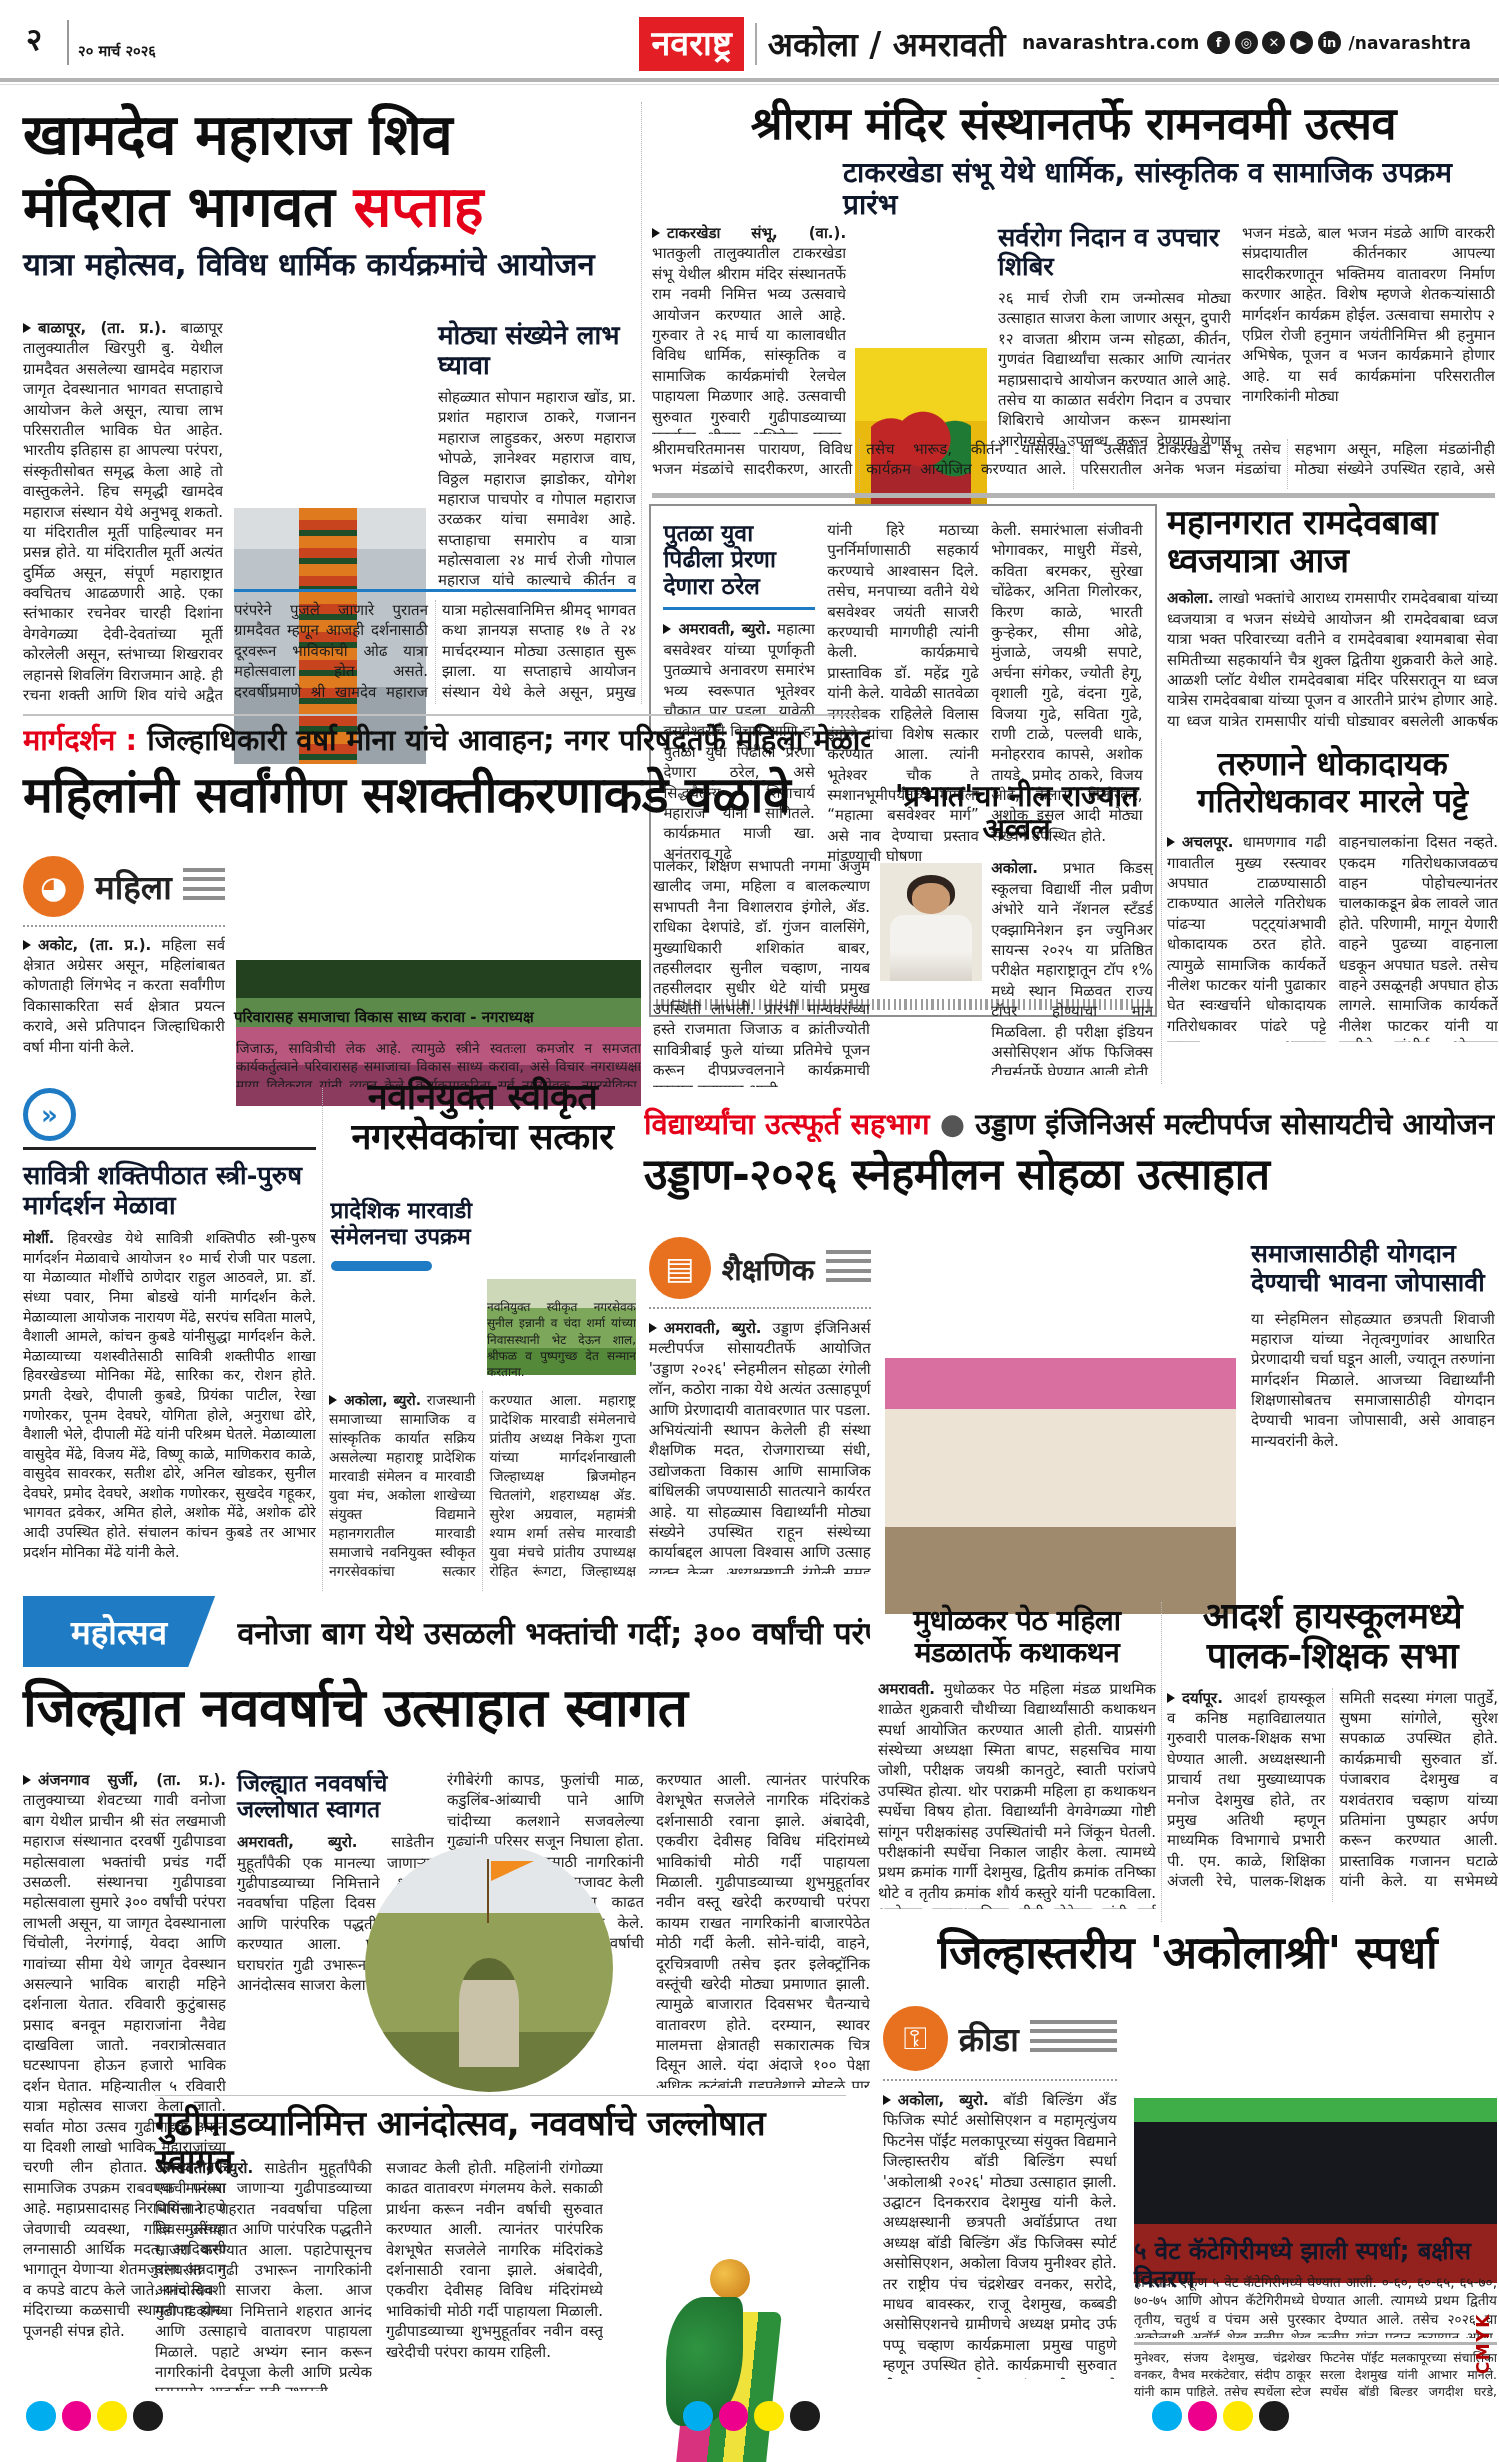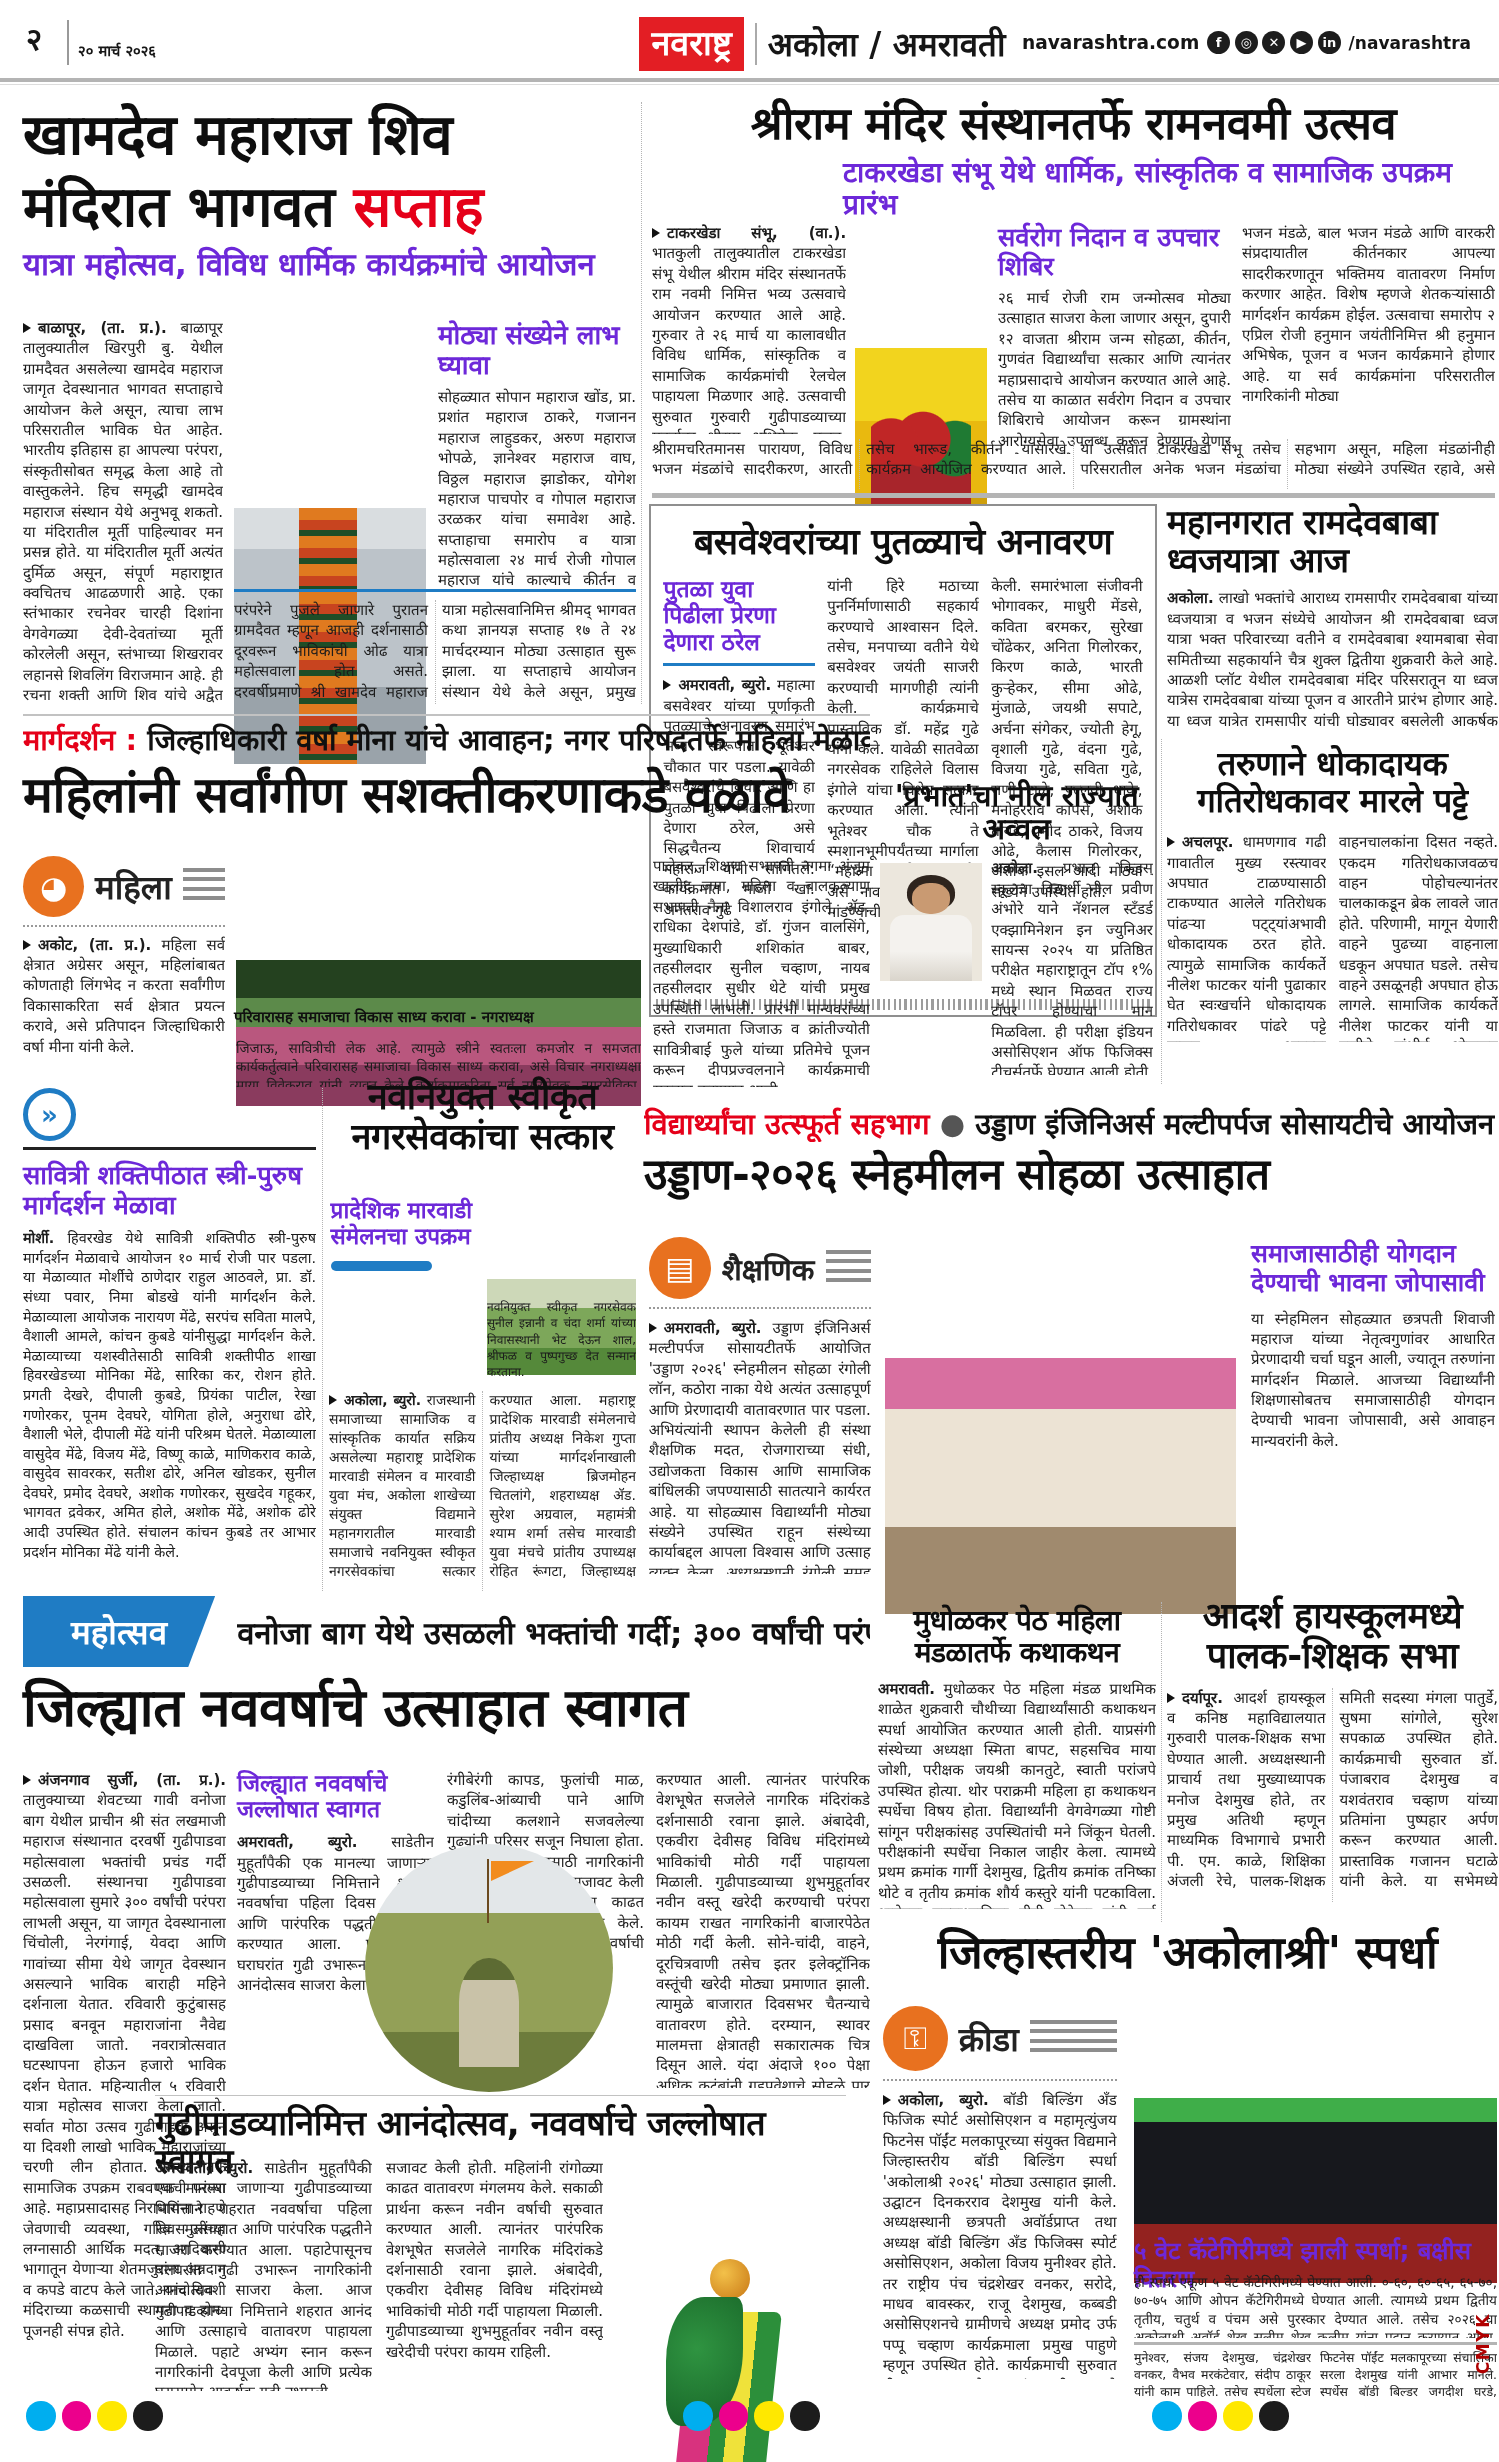--- a/index.html
+++ b/index.html
@@ -22,21 +22,21 @@
   .circ{border-radius:50%;background:#e8711f;color:#fff;display:flex;align-items:center;justify-content:center;flex:none}
   .blbl{font-weight:700;font-size:33px;color:#222;white-space:nowrap}
   .lines{flex:1;height:37px;background:repeating-linear-gradient(#8d8d8d 0 3.9px,transparent 3.9px 9.3px)}
   .dotrule{border-bottom:2.3px dotted #999}
   .vrule{border-left:1.6px dotted #b4b4b4}
   .hrule{background:#b4b4b4}
   .hatch{background:repeating-linear-gradient(90deg,#9c9c9c 0 2.3px,#fff 2.3px 5.4px)}
   .box{border:2.3px solid #8f8f8f;background:#fff}
   .pill{height:10px;border-radius:5.4px;background:#1f7cc4}
   .kick{font-weight:700;font-size:29px;color:#101010;white-space:nowrap;overflow:hidden}
-  .subhl{font-weight:700;color:#6d28d9;line-height:1.15}
+  .subhl{font-weight:700;color:#0f172a;line-height:1.15}
   
   .mast{display:flex;align-items:center;gap:11px}
   .mastbox{background:#e31e24;color:#fff;font-weight:700;font-size:34px;padding:1.6px 12.4px 6.2px}
   .soc{display:flex;gap:4.7px;align-items:center}
   .soc .ic{width:23px;height:23px;border-radius:50%;background:#1d1d1d;color:#fff;font-size:13px;
            display:flex;align-items:center;justify-content:center;font-weight:700}
   
   .ph-temple{background:linear-gradient(180deg,#d9dde0 0 16%,#bcc3c9 16% 70%,#9aa3aa 70%)}
   .ph-temple .garl{position:absolute;left:34%;top:0;width:30%;height:100%;
       background:repeating-linear-gradient(180deg,#e07a1f 0 12.4px,#c8441f 12.4px 22px,#1f4d27 22px 28px)}
@@ -148,21 +148,20 @@
     <div class="abs" style="left:593px;top:124px;width:253px;height:211px">
       <div class="body-txt">भजन मंडळे, बाल भजन मंडळे आणि वारकरी संप्रदायातील कीर्तनकार आपल्या सादरीकरणातून भक्तिमय वातावरण निर्माण करणार आहेत. विशेष म्हणजे शेतकऱ्यांसाठी मार्गदर्शन कार्यक्रम होईल. उत्सवाचा समारोप २ एप्रिल रोजी हनुमान जयंतीनिमित्त श्री हनुमान अभिषेक, पूजन व भजन कार्यक्रमाने होणार आहे. या सर्व कार्यक्रमांना परिसरातील नागरिकांनी मोठ्या</div>
     </div>
     <div class="abs" style="left:3.1px;top:340px;width:843px;height:50px">
       <div class="body-txt cols4">श्रीरामचरितमानस पारायण, विविध भजन मंडळांचे सादरीकरण, आरती तसेच भारूड, कीर्तन यासारखे कार्यक्रम आयोजित करण्यात आले. या उत्सवात टाकरखेडा संभू तसेच परिसरातील अनेक भजन मंडळांचा सहभाग असून, महिला मंडळांनीही मोठ्या संख्येने उपस्थित रहावे, असे आवाहन आयोजकांनी केले.</div>
     </div>
     <div class="abs hrule" style="left:3.1px;top:394px;width:843px;height:4.7px"></div>
   </div>
 
   <div class="abs box" style="left:649px;top:504px;width:504px;height:509px">
-    <div class="hl ctr" style="font-size:36px;margin-top:15.5px">बसवेश्वरांच्या पुतळ्याचे अनावरण</div>
     <div style="display:grid;grid-template-columns:1fr 1fr 1fr;gap:12.4px;padding:14px 12.4px 0;height:411px;overflow:hidden">
       <div>
         <div class="subhl" style="font-size:23px;border-bottom:3.9px solid #1f7cc4;padding-bottom:7.8px">पुतळा युवा पिढीला प्रेरणा देणारा ठरेल</div>
         <div class="body-txt" style="height:295px;margin-top:9.3px"><span class="bullet"></span><span class="dl">अमरावती, ब्युरो.</span> <span>महात्मा बसवेश्वर यांच्या पूर्णाकृती पुतळ्याचे अनावरण समारंभ भव्य स्वरूपात भूतेश्वर चौकात पार पडला. यावेळी बसवेश्वरांचे विचार आणि हा पुतळा युवा पिढीला प्रेरणा देणारा ठरेल, असे सिद्धचैतन्य शिवाचार्य महाराज यांनी सांगितले. कार्यक्रमात माजी खा. अनंतराव गुढे</span></div>
       </div>
       <div class="body-txt">यांनी हिरे मठाच्या पुनर्निर्माणासाठी सहकार्य करण्याचे आश्वासन दिले. तसेच, मनपाच्या वतीने येथे बसवेश्वर जयंती साजरी करण्याची मागणीही त्यांनी केली. कार्यक्रमाचे प्रास्ताविक डॉ. महेंद्र गुढे यांनी केले. यावेळी सातवेळा नगरसेवक राहिलेले विलास इंगोले यांचा विशेष सत्कार करण्यात आला. त्यांनी भूतेश्वर चौक ते स्मशानभूमीपर्यंतच्या मार्गाला “महात्मा बसवेश्वर मार्ग” असे नाव देण्याचा प्रस्ताव मांडण्याची घोषणा</div>
       <div class="body-txt">केली. समारंभाला संजीवनी भोगावकर, माधुरी मेंडसे, कविता बरमकर, सुरेखा चोंढेकर, अनिता गिलोरकर, किरण काळे, भारती कुऱ्हेकर, सीमा ओढे, मुंजाळे, जयश्री सपाटे, अर्चना संगेकर, ज्योती हेगू, वृशाली गुढे, वंदना गुढे, विजया गुढे, सविता गुढे, राणी टाळे, पल्लवी धाके, मनोहरराव कापसे, अशोक तायडे, प्रमोद ठाकरे, विजय ओढे, कैलास गिलोरकर, अशोक इसल आदी मोठ्या संख्येने उपस्थित होते.</div>
     </div>
     <div class="hatch" style="position:absolute;left:4.7px;bottom:4.7px;width:calc(100% - 9.3px);height:11px"></div>
   </div>

